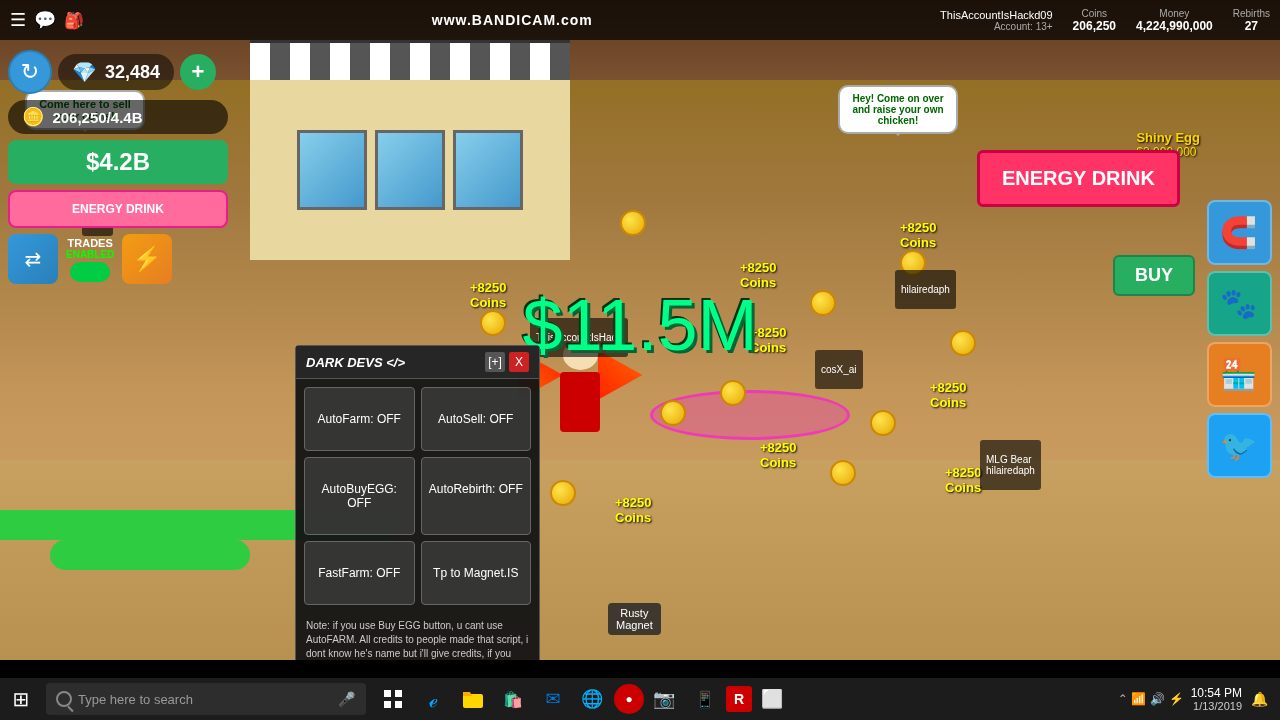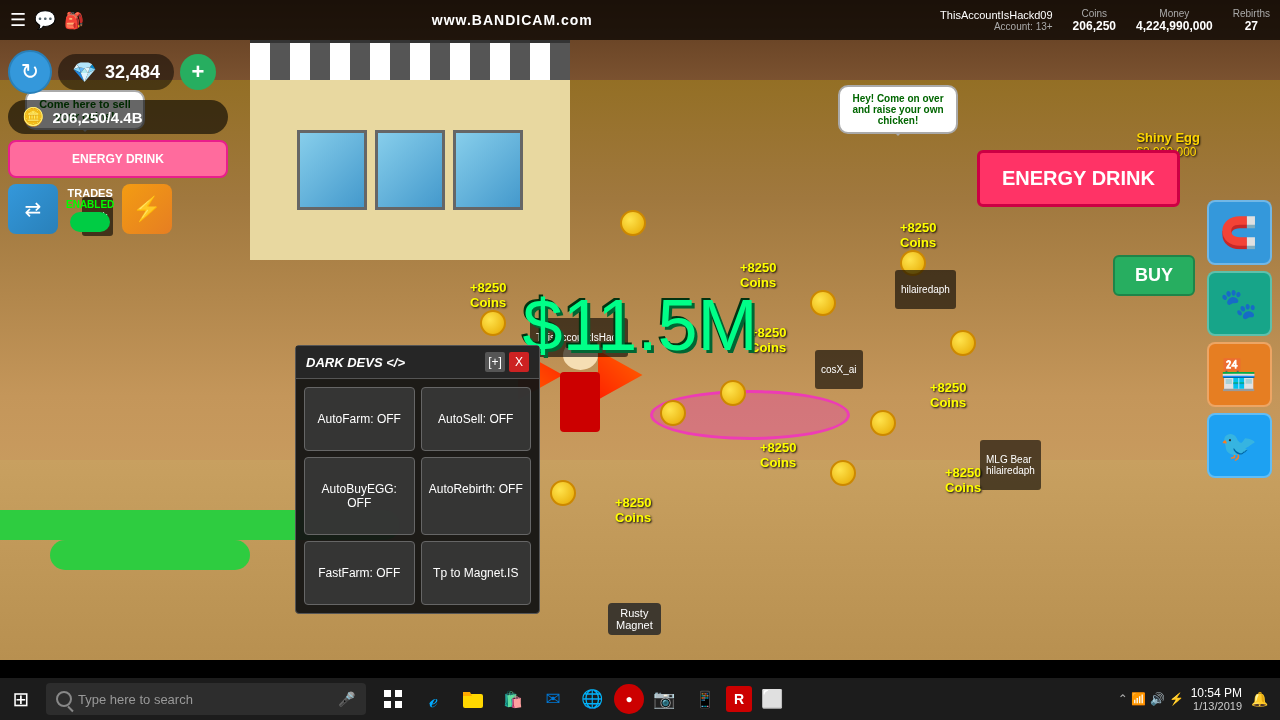--- a/index.html
+++ b/index.html
@@ -838,20 +838,21 @@
         <span>32,484</span>
       </div>
       <div class="plus-btn">+</div>
     </div>
 
     <div class="coin-progress">
       <span class="coin-icon-small">🪙</span>
       <span>206,250/4.4B</span>
     </div>
 
+    <div class="money-display">$4.2B</div>
 
     <div class="action-btns">
       <div class="energy-btn">ENERGY DRINK</div>
     </div>
 
     <div class="trades-row">
       <div class="trades-btn">⇄</div>
       <div class="trades-enabled">
         <span class="trades-label">TRADES</span>
         <span class="trades-sub">ENABLED</span>
@@ -870,20 +871,21 @@
       </div>
     </div>
     <div class="panel-buttons">
       <div class="toggle-btn">AutoFarm: OFF</div>
       <div class="toggle-btn">AutoSell: OFF</div>
       <div class="toggle-btn">AutoBuyEGG: OFF</div>
       <div class="toggle-btn">AutoRebirth: OFF</div>
       <div class="toggle-btn">FastFarm: OFF</div>
       <div class="toggle-btn">Tp to Magnet.IS</div>
     </div>
+    <div class="panel-note">Note: if you use Buy EGG button, u cant use AutoFARM. All credits to people made that script, i dont know he's name but i'll give credits, if you</div>
   </div>
 </div>
 
 <div class="taskbar">
   <div class="taskbar-start">
     <span class="win-logo">⊞</span>
   </div>
   <div class="taskbar-search">
     <div class="search-circle"></div>
     <span class="search-text">Type here to search</span>

